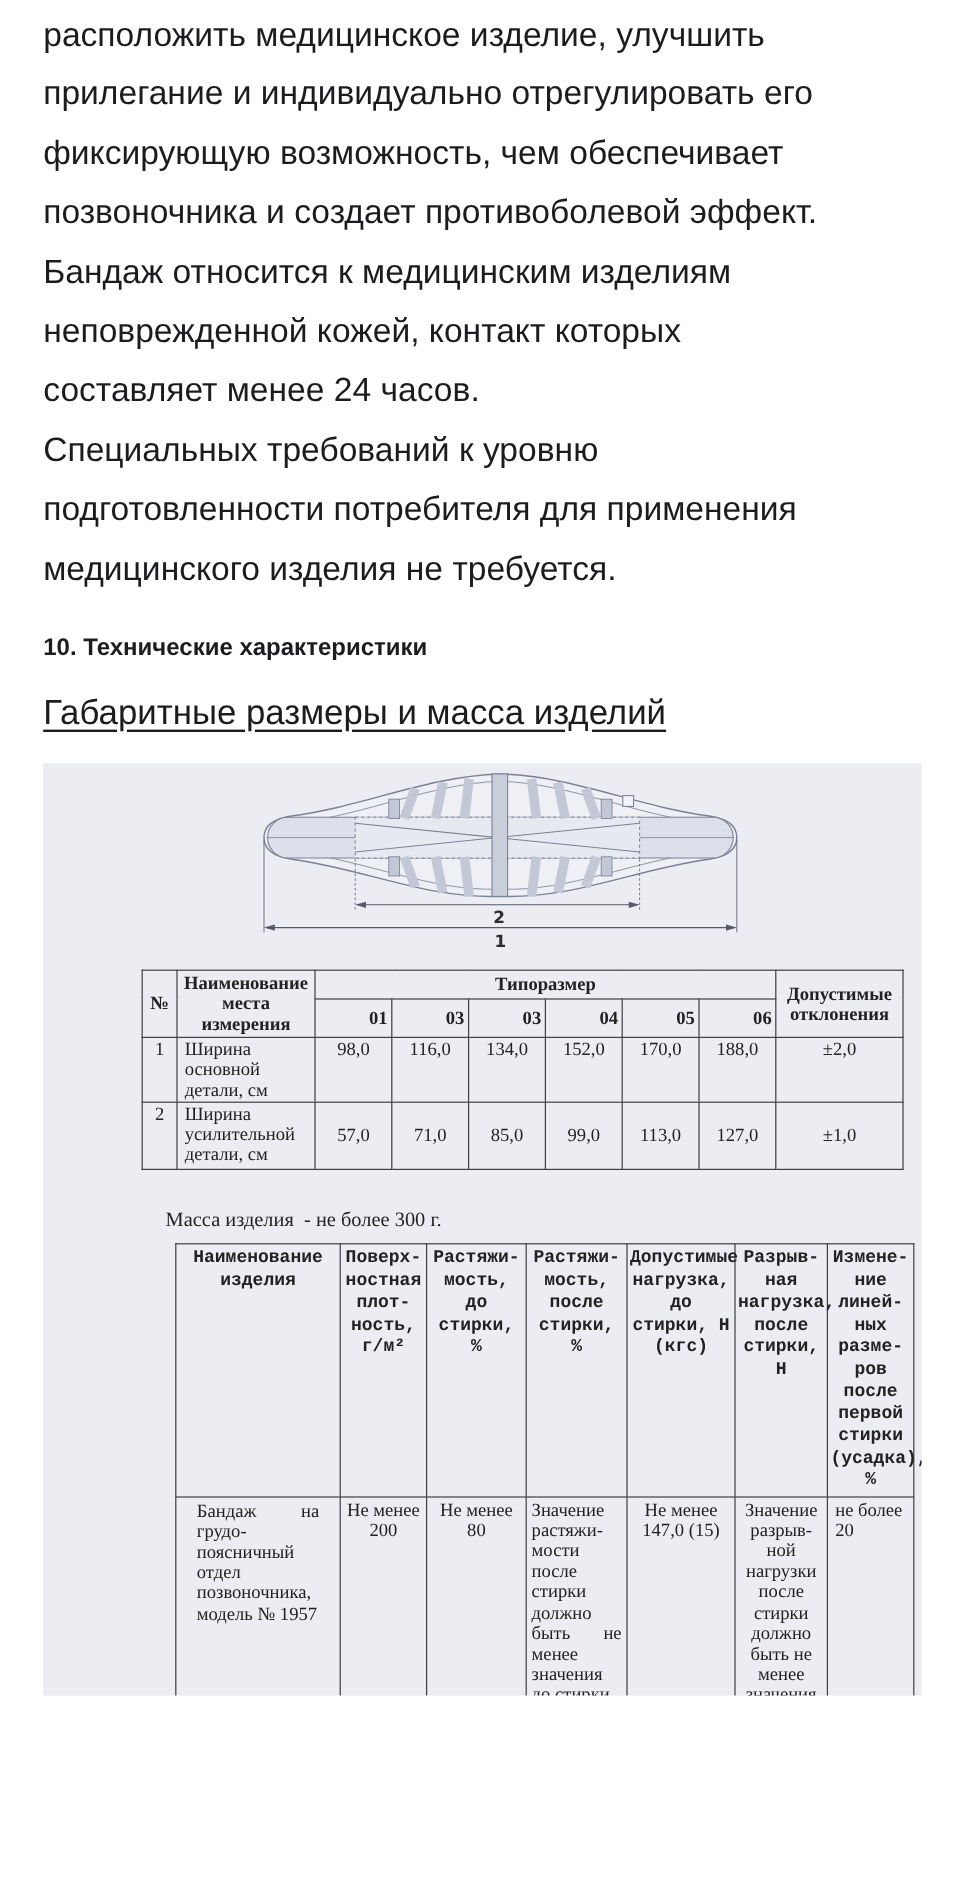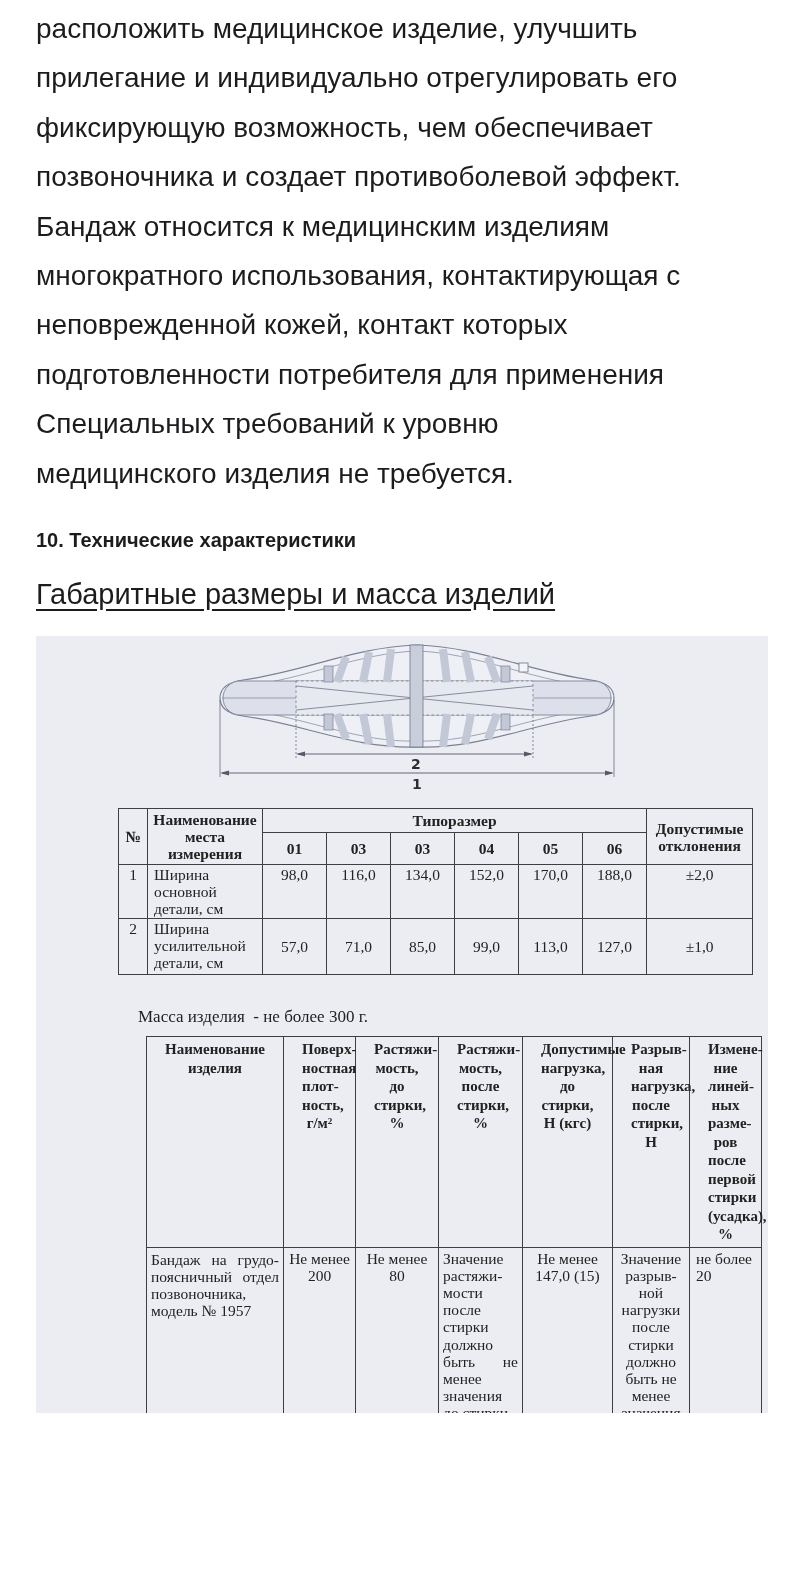--- a/index.html
+++ b/index.html
@@ -25,54 +25,54 @@
   .figure, .figure table { font-family:"Liberation Serif", serif; color:#222; }
 
   .drawing { display:block; }
 
   
   table { border-collapse:collapse; }
   .t1 { margin:2px 0 0 82px; width:634px; table-layout:fixed; }
   .t1 th, .t1 td { border:1px solid #3f3f42; font-size:15.5px; line-height:17px; padding:1px 3px; }
   .t1 th { font-weight:bold; text-align:center; vertical-align:middle; }
   .t1 .hrow1 th { height:24px; }
-  .t1 .hrow2 th { height:32px; }
+  .t1 .hrow2 th { height:32px;text-align:right; }
   .t1 td { text-align:center; }
   .t1 td.name { text-align:left; padding-left:6px; }
   .t1 .r1 td { height:46px; vertical-align:top; }
   .t1 .r2 td { height:56px; vertical-align:middle; }
   .t1 .r2 td.no, .t1 .r2 td.name { vertical-align:top; }
 
   .massnote { margin:32px 0 0 102px; font-size:17px; line-height:20px; white-space:pre-wrap; }
   .techtitle { margin:15px 0 0 124px; font-size:17px; line-height:20px; text-decoration:underline; text-underline-offset:3px; }
 
   
   .t2 { margin:9px 0 0 110px; width:615px; table-layout:fixed; }
   .t2 th, .t2 td { border:1px solid #3f3f42; vertical-align:top; }
-  .t2 th { font-weight:bold; font-size:15px; line-height:18.5px; padding:3px 18px; }
+  .t2 th { font-weight:bold; font-size:15px; line-height:18.5px; padding:3px 2px;font-family:Liberation Mono, monospace; }
   .t2 td { font-size:15.5px; line-height:17.2px; padding:2px 4px; height:172px; text-align:center; }
-  .t2 td.c1 { text-align:justify; text-align-last:left; padding:3px 4px; }
+  .t2 td.c1 { text-align:justify; text-align-last:left; padding:3px 17px; }
   .t2 td.c4 { text-align:justify; text-align-last:left; }
   .t2 td.c7 { text-align:left; padding-left:6px; }
 </style>
 </head>
 <body>
 
 <div class="content">
 
   <div>
     <div class="bodyline">расположить медицинское изделие, улучшить</div>
     <div class="bodyline">прилегание и индивидуально отрегулировать его</div>
     <div class="bodyline">фиксирующую возможность, чем обеспечивает</div>
     <div class="bodyline">позвоночника и создает противоболевой эффект.</div>
     <div class="bodyline">Бандаж относится к медицинским изделиям</div>
-    <div class="bodyline">многократного использования, контактирующая с</div>
     <div class="bodyline">неповрежденной кожей, контакт которых</div>
+    <div class="bodyline">составляет менее 24 часов.</div>
+    <div class="bodyline">Специальных требований к уровню</div>
     <div class="bodyline">подготовленности потребителя для применения</div>
-    <div class="bodyline">Специальных требований к уровню</div>
     <div class="bodyline">медицинского изделия не требуется.</div>
   </div>
 
   <div class="heading">10. Технические характеристики</div>
   <div class="subheading">Габаритные размеры и масса изделий</div>
 
   <div class="figure">
 
     <svg class="drawing" viewBox="0 0 732 170" width="732" height="170" xmlns="http://www.w3.org/2000/svg">
 

